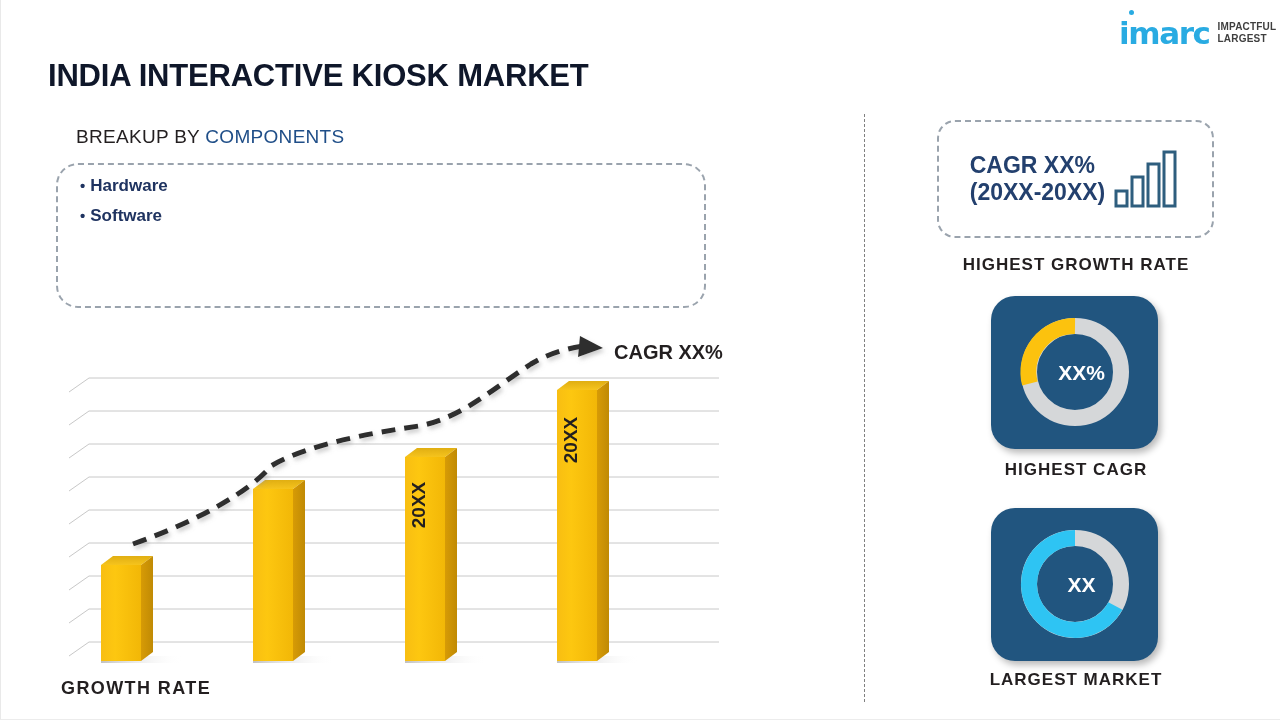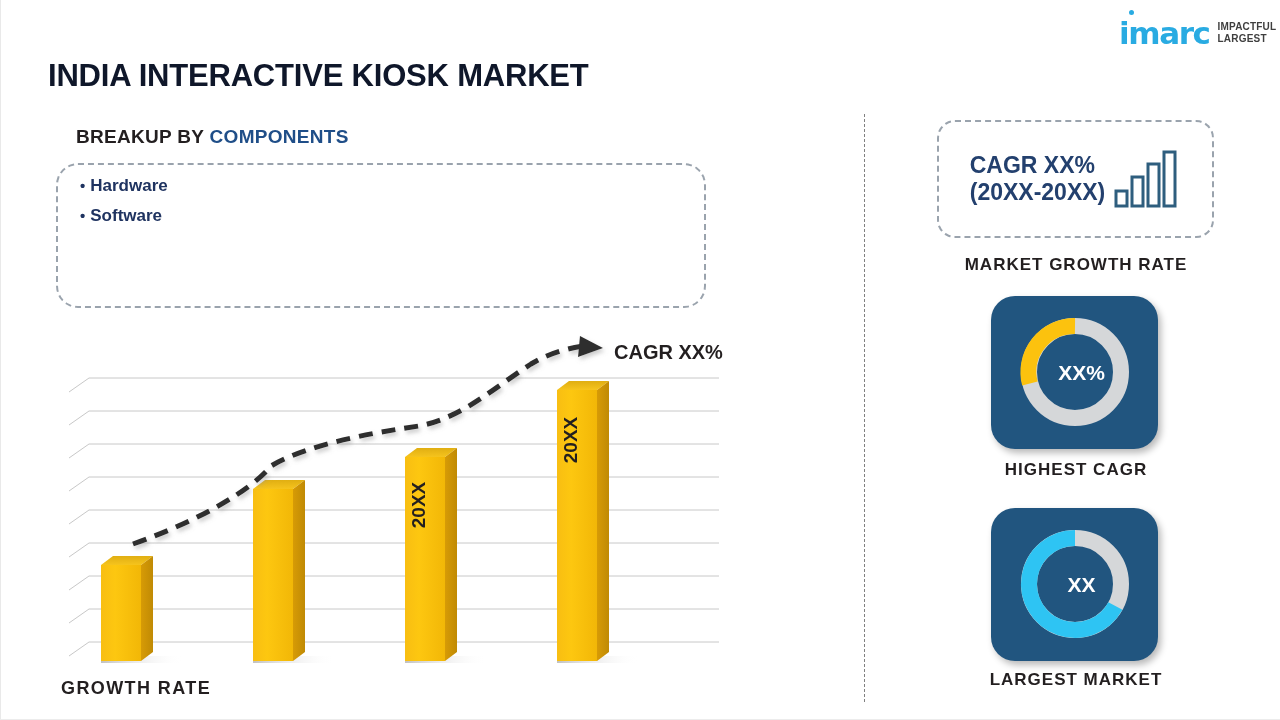--- a/index.html
+++ b/index.html
@@ -74,21 +74,21 @@
     letter-spacing: -0.2px;
     white-space: nowrap;
   }
 
   
   #breakup-heading {
     position: absolute;
     left: 75px;
     top: 126px;
     font-size: 19px;
-    font-weight: bold;
+    font-weight: normal;
     letter-spacing: 0.3px;
     white-space: nowrap;
   }
   #breakup-heading .lead { color: #231f20; }
   #breakup-heading .accent { color: #1f4e88; }
 
   
   #components-box {
     position: absolute;
     left: 55px;
@@ -336,21 +336,21 @@
     <svg id="cagr-badge-icon" width="64" height="60">
       <g fill="none" stroke="#2e5e7e" stroke-width="3">
         <rect x="3" y="42" width="11" height="15"></rect>
         <rect x="19" y="28" width="11" height="29"></rect>
         <rect x="35" y="15" width="11" height="42"></rect>
         <rect x="51" y="3" width="11" height="54"></rect>
       </g>
     </svg>
   </div>
 
-  <div class="right-caption" id="caption-growth">MARKET GROWTH RATE</div>
+  <div class="right-caption" id="caption-growth">HIGHEST GROWTH RATE</div>
 
   <div class="donut-tile" id="donut-tile-1">
     <svg class="donut-svg" width="116" height="116" viewBox="0 0 116 116">
       <circle cx="58" cy="58" r="46" fill="none" stroke="#d5d7d9" stroke-width="16"></circle>
 
       <path d="M 58 12 A 46 46 0 0 0 12.9 69.6" fill="none" stroke="#fcc20e" stroke-width="16"></path>
     </svg>
     <div class="donut-center-label">XX%</div>
   </div>
   <div class="right-caption" id="caption-highest">HIGHEST CAGR</div>

